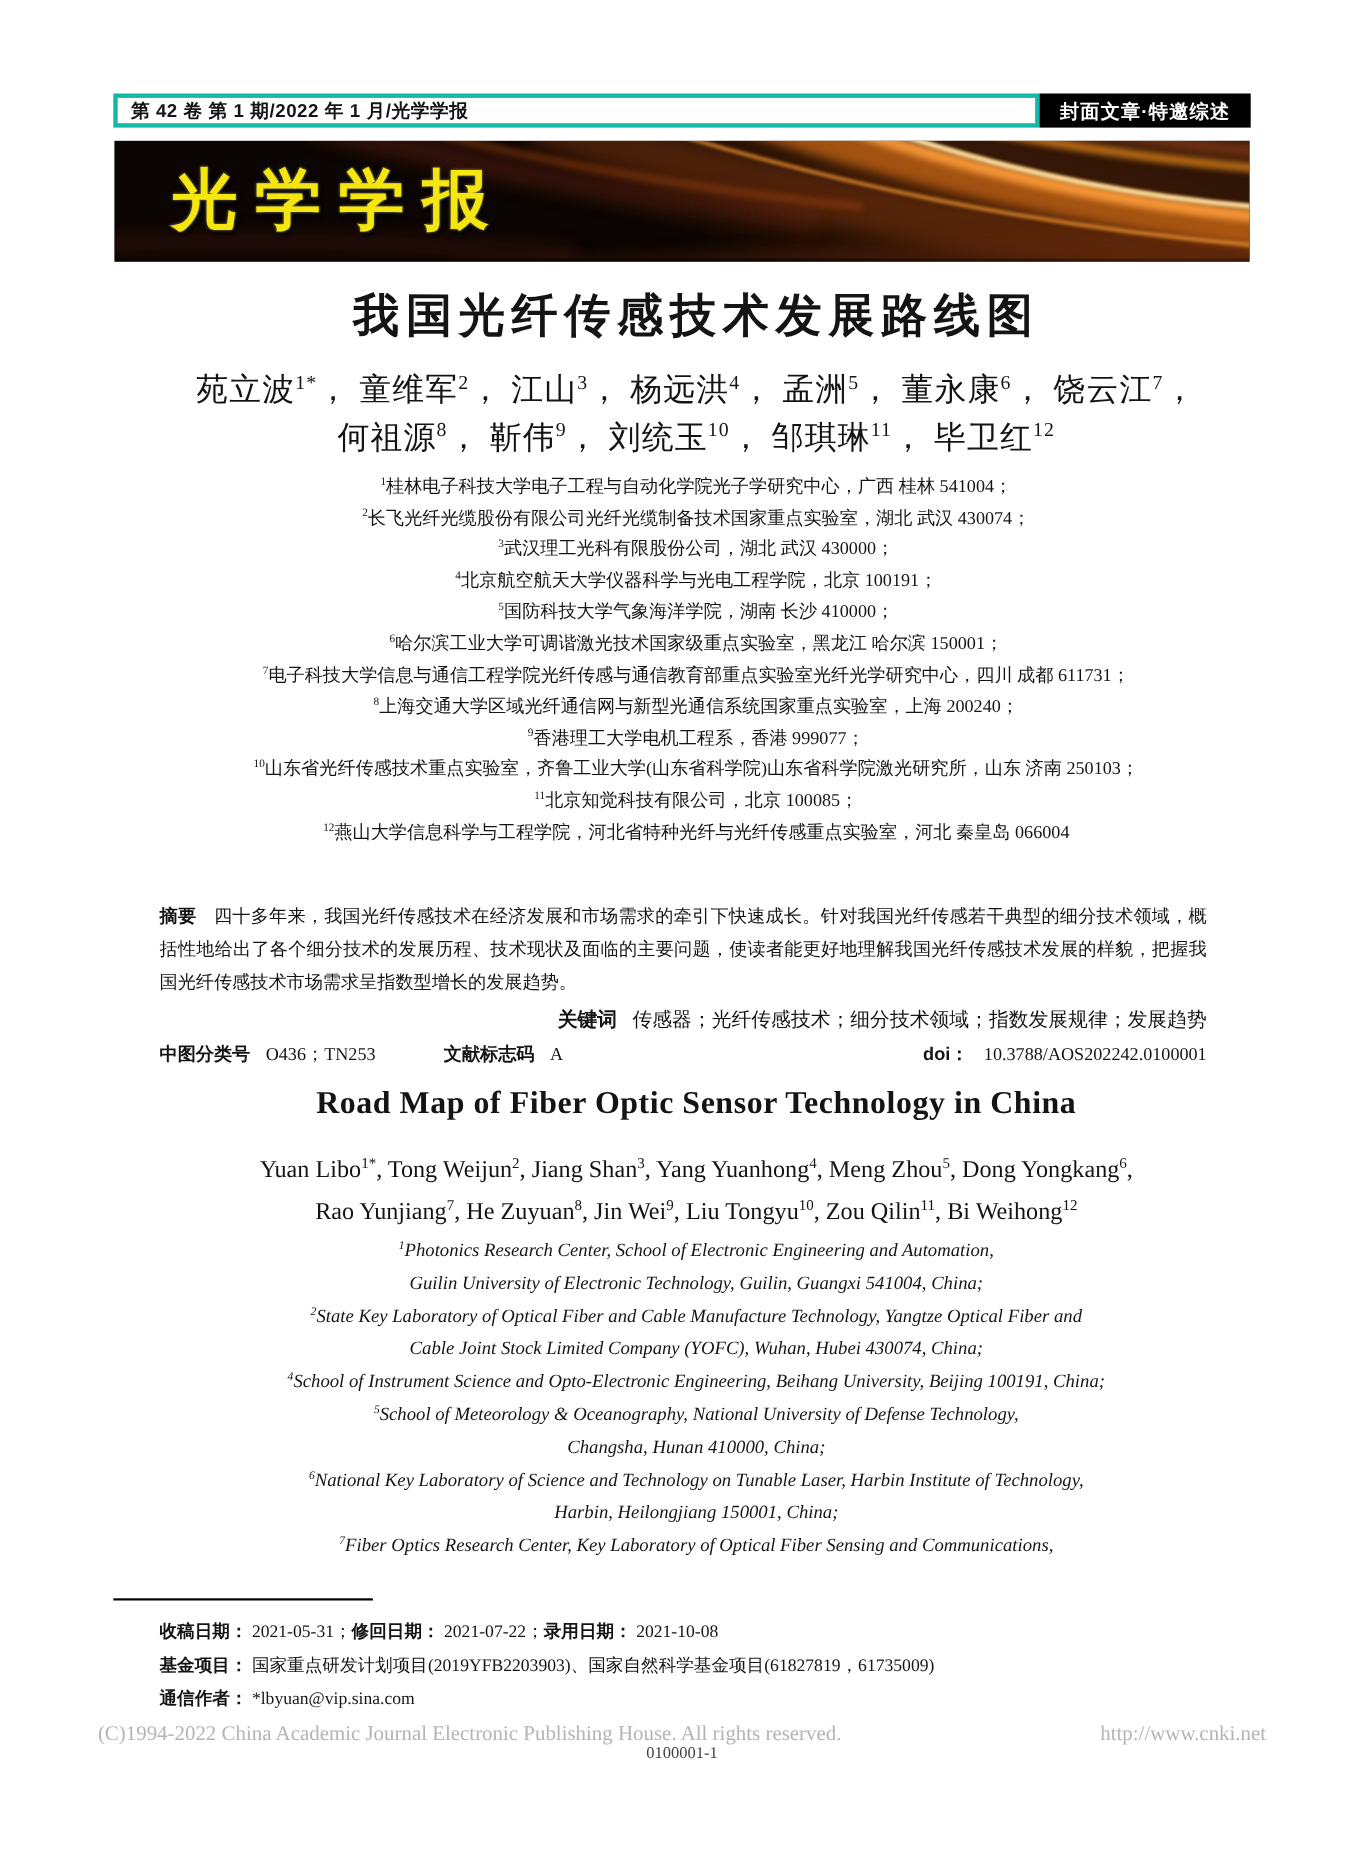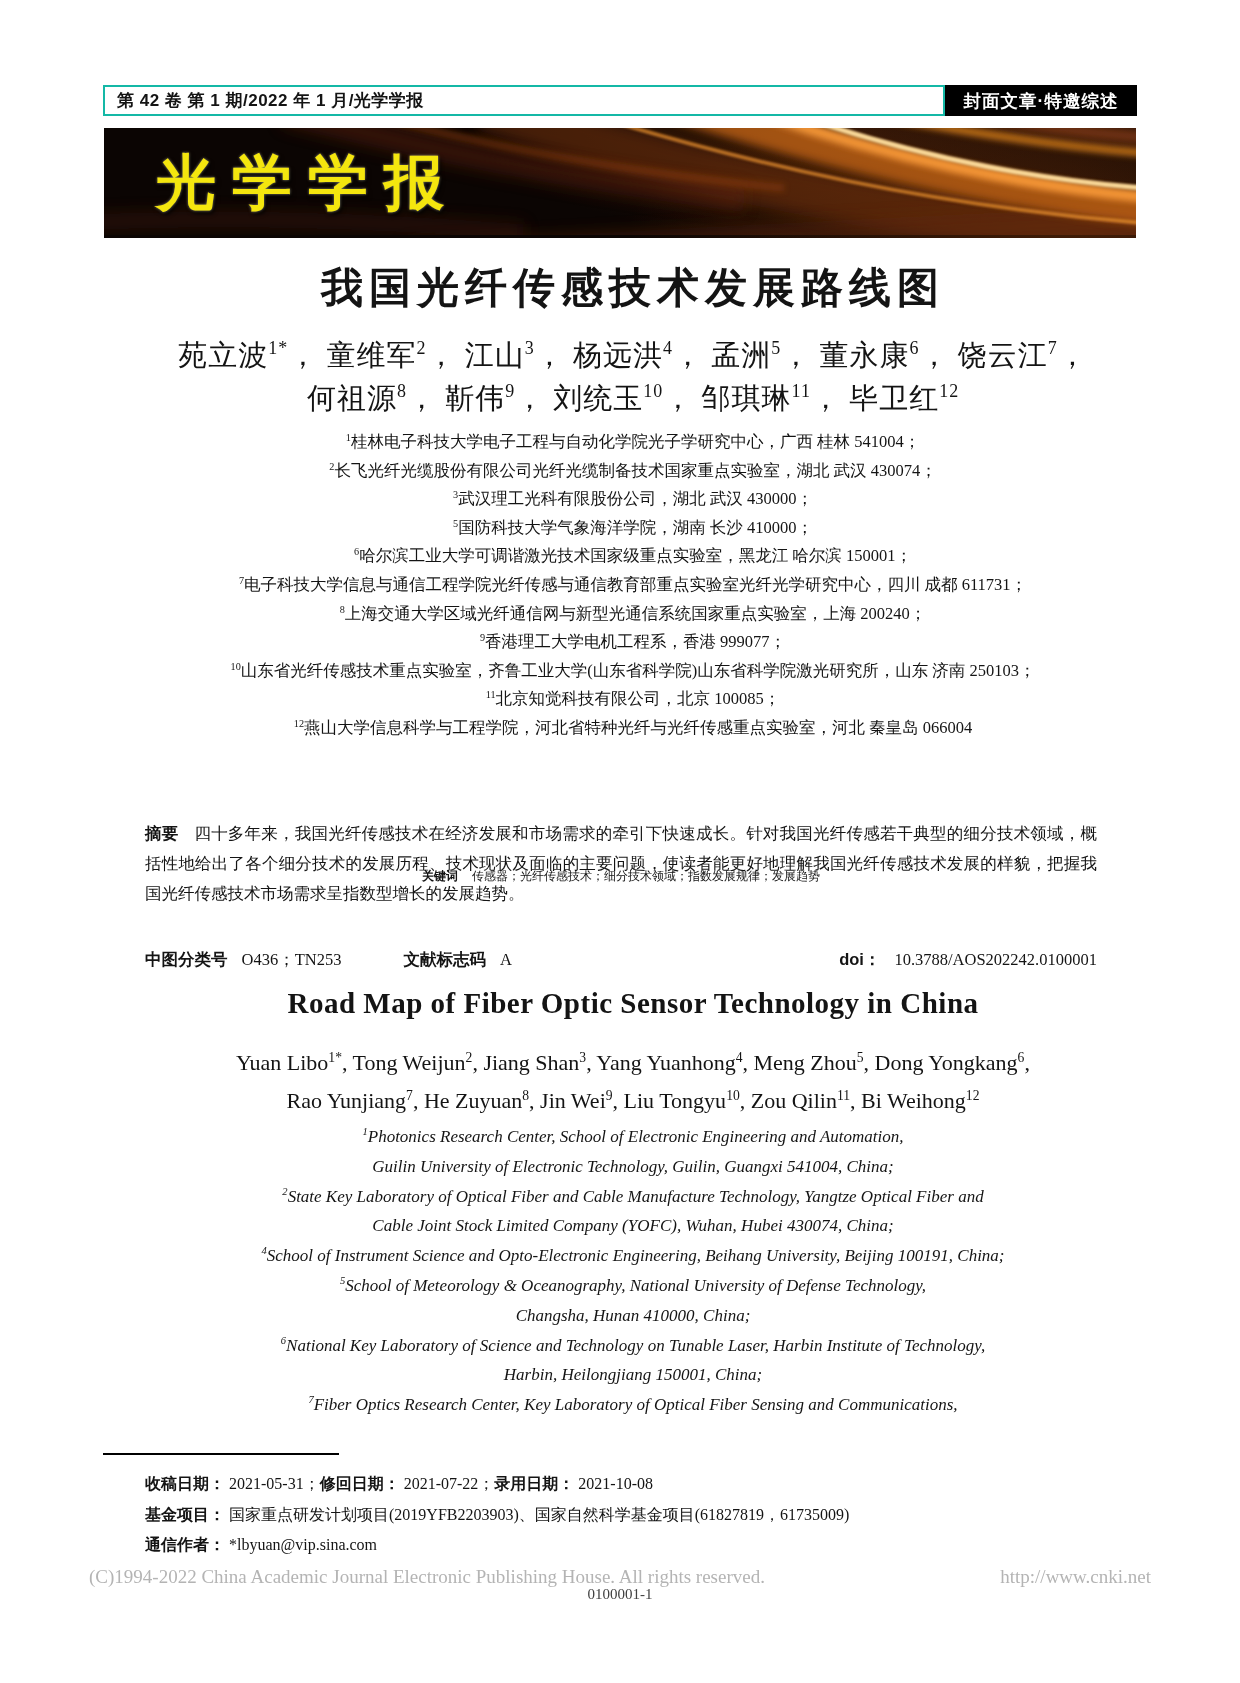--- a/index.html
+++ b/index.html
@@ -12,21 +12,21 @@
     overflow:hidden;
   }
   .lbl { font-family:"Liberation Sans","DejaVu Sans",sans-serif; font-weight:bold; }
 
   
   .hdr {
     position:absolute; top:85px; left:103px; width:1034px; height:31px;
     display:flex; align-items:stretch;
   }
   .hdr-left {
-    flex:1; border:2px solid #14b8a6; background:#fff;
+    flex:1; border:4px solid #14b8a6; background:#fff;
     display:flex; align-items:center; padding-left:12px;
     font-family:"Liberation Sans","DejaVu Sans",sans-serif;
     font-weight:bold; font-size:17px; letter-spacing:0.5px;
   }
   .hdr-badge {
     width:192px; background:#000; color:#fff;
     display:flex; align-items:center; justify-content:center;
     font-family:Liberation Sans, sans-serif;
     font-weight:bold; font-size:17.5px; letter-spacing:1px;
   }
@@ -53,21 +53,21 @@
   .centerwrap { position:absolute; left:116px; width:1034px; text-align:center; }
   .title-zh { top:262px; font-size:42px; font-weight:bold; letter-spacing:6px; line-height:52px; }
   .authors-zh { top:334px; font-size:29px; line-height:43px; letter-spacing:1px; }
   .affils-zh { top:428px; font-size:16.5px; line-height:28.6px; }
   sup { font-size:62%; vertical-align:super; line-height:0; }
 
   
   .bodywrap { position:absolute; left:145px; width:952px; }
   .abstract { top:818px; font-size:16.5px; line-height:30px; text-align:justify; }
   .abstract .lbl { margin-right:16px; }
-  .keywords { top:861px; font-size:12px; line-height:30px; text-align:center; }
+  .keywords { top:912px; font-size:18px; line-height:30px; text-align:right; }
   .keywords .lbl { margin-right:14px; }
   .clc-row { top:944px; font-size:16.5px; line-height:30px; display:flex; text-align:left; }
   .clc-row .pair { margin-right:62px; }
   .clc-row .pair .lbl { margin-right:14px;margin-top:15px; }
   .clc-row .doi-pair { margin-left:auto; margin-right:0; }
 
   
   .title-en { top:982px; font-size:29px; font-weight:bold; line-height:42px; letter-spacing:0.5px; }
   .authors-en { top:1044px; font-size:22px; line-height:38px; }
   .affils-en { top:1122px; font-size:17px; line-height:29.8px; font-style:italic; }
@@ -167,20 +167,21 @@
 </div>
 
 <div class="centerwrap affils-zh">
 
     <div><sup>1</sup><span>桂林电子科技大学电子工程与自动化学院光子学研究中心，广西 桂林 541004；</span></div>
 
     <div><sup>2</sup><span>长飞光纤光缆股份有限公司光纤光缆制备技术国家重点实验室，湖北 武汉 430074；</span></div>
 
     <div><sup>3</sup><span>武汉理工光科有限股份公司，湖北 武汉 430000；</span></div>
 
+    <div><sup>4</sup><span>北京航空航天大学仪器科学与光电工程学院，北京 100191；</span></div>
 
     <div><sup>5</sup><span>国防科技大学气象海洋学院，湖南 长沙 410000；</span></div>
 
     <div><sup>6</sup><span>哈尔滨工业大学可调谐激光技术国家级重点实验室，黑龙江 哈尔滨 150001；</span></div>
 
     <div><sup>7</sup><span>电子科技大学信息与通信工程学院光纤传感与通信教育部重点实验室光纤光学研究中心，四川 成都 611731；</span></div>
 
     <div><sup>8</sup><span>上海交通大学区域光纤通信网与新型光通信系统国家重点实验室，上海 200240；</span></div>
 
     <div><sup>9</sup><span>香港理工大学电机工程系，香港 999077；</span></div>

